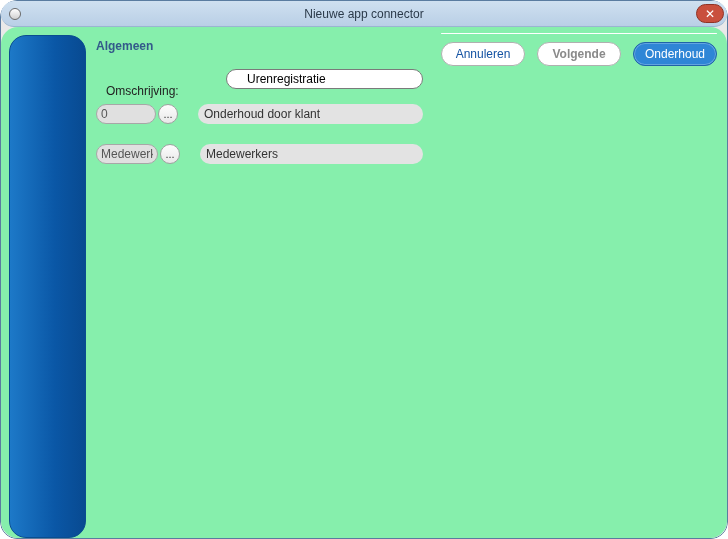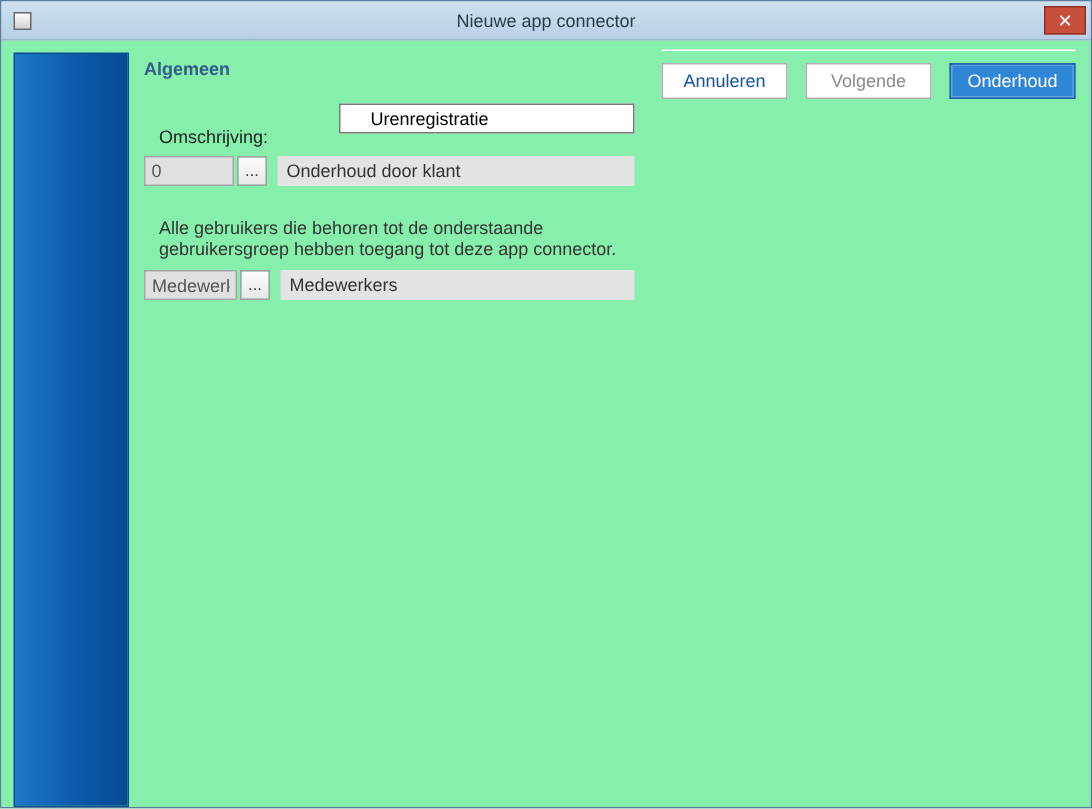--- a/index.html
+++ b/index.html
@@ -1,15 +1,15 @@
 <!DOCTYPE html>
 <html><head>
 <meta charset="utf-8">
 <style>
-  * { box-sizing: border-box; }
+  * { box-sizing: border-box; border-radius: 17px; }
   html, body { margin:0; padding:0; }
   body {
     font-family: "Segoe UI", Tahoma, Arial, sans-serif;
     font-size: 12px;
     color: #222;
     background: #fff;
     width: 728px;
     height: 539px;
     overflow: hidden;
   }
@@ -129,21 +129,21 @@
     background: linear-gradient(#fdfdfd,#e8e8e8);
     border: 1px solid #a0a0a0;
     display: flex; align-items:center; justify-content:center;
     cursor: pointer;
     font-size: 11px;
     color: #333;
   }
   .readout {
     flex: 1;
     height: 20px;
-    margin-left: 7px;
+    margin-left: 20px;
     padding: 2px 6px;
     background: #e3e3e3;
     border: none;
     color: #333;
     display: flex; align-items: center;
   }
   .help {
     margin: 4px 0 4px 10px;
     color: #333;
   }
@@ -165,21 +165,21 @@
   .btn {
     width: 84px;
     height: 24px;
     background: #fff;
     border: 1px solid #b0b0b0;
     display: flex; align-items:center; justify-content:center;
     font-size: 12px;
     cursor: pointer;
   }
   .btn.link { color: #1453a3; }
-  .btn.disabled { color: #8a8a8a; cursor: default; }
+  .btn.disabled { color: #8a8a8a; cursor: default; font-weight: bold; }
   .btn.primary {
     background: #2f86d6;
     border: 1px solid #1f63a8;
     color: #fff;
     box-shadow: inset 0 0 0 1px rgba(255,255,255,0.25);
   }
   input.ro.wide { width: 60px; }
 </style>
 </head>
 <body>
@@ -214,21 +214,20 @@
           <div class="field">
             <input class="ro wide" type="text" readonly="" value="0" style="">
             <div class="ellips">...</div>
             <div class="readout">Onderhoud door klant</div>
           </div>
         </div>
 
         <div class="section-gap"></div>
 
 
-        <div class="help">Alle gebruikers die behoren tot de onderstaande gebruikersgroep hebben toegang tot deze app connector.</div>
 
         <div class="row">
           <div class="field">
             <input class="ro" type="text" readonly="" style="width: 62px;" value="Medewerkers">
             <div class="ellips">...</div>
             <div class="readout">Medewerkers</div>
           </div>
         </div>
 
       </div>

